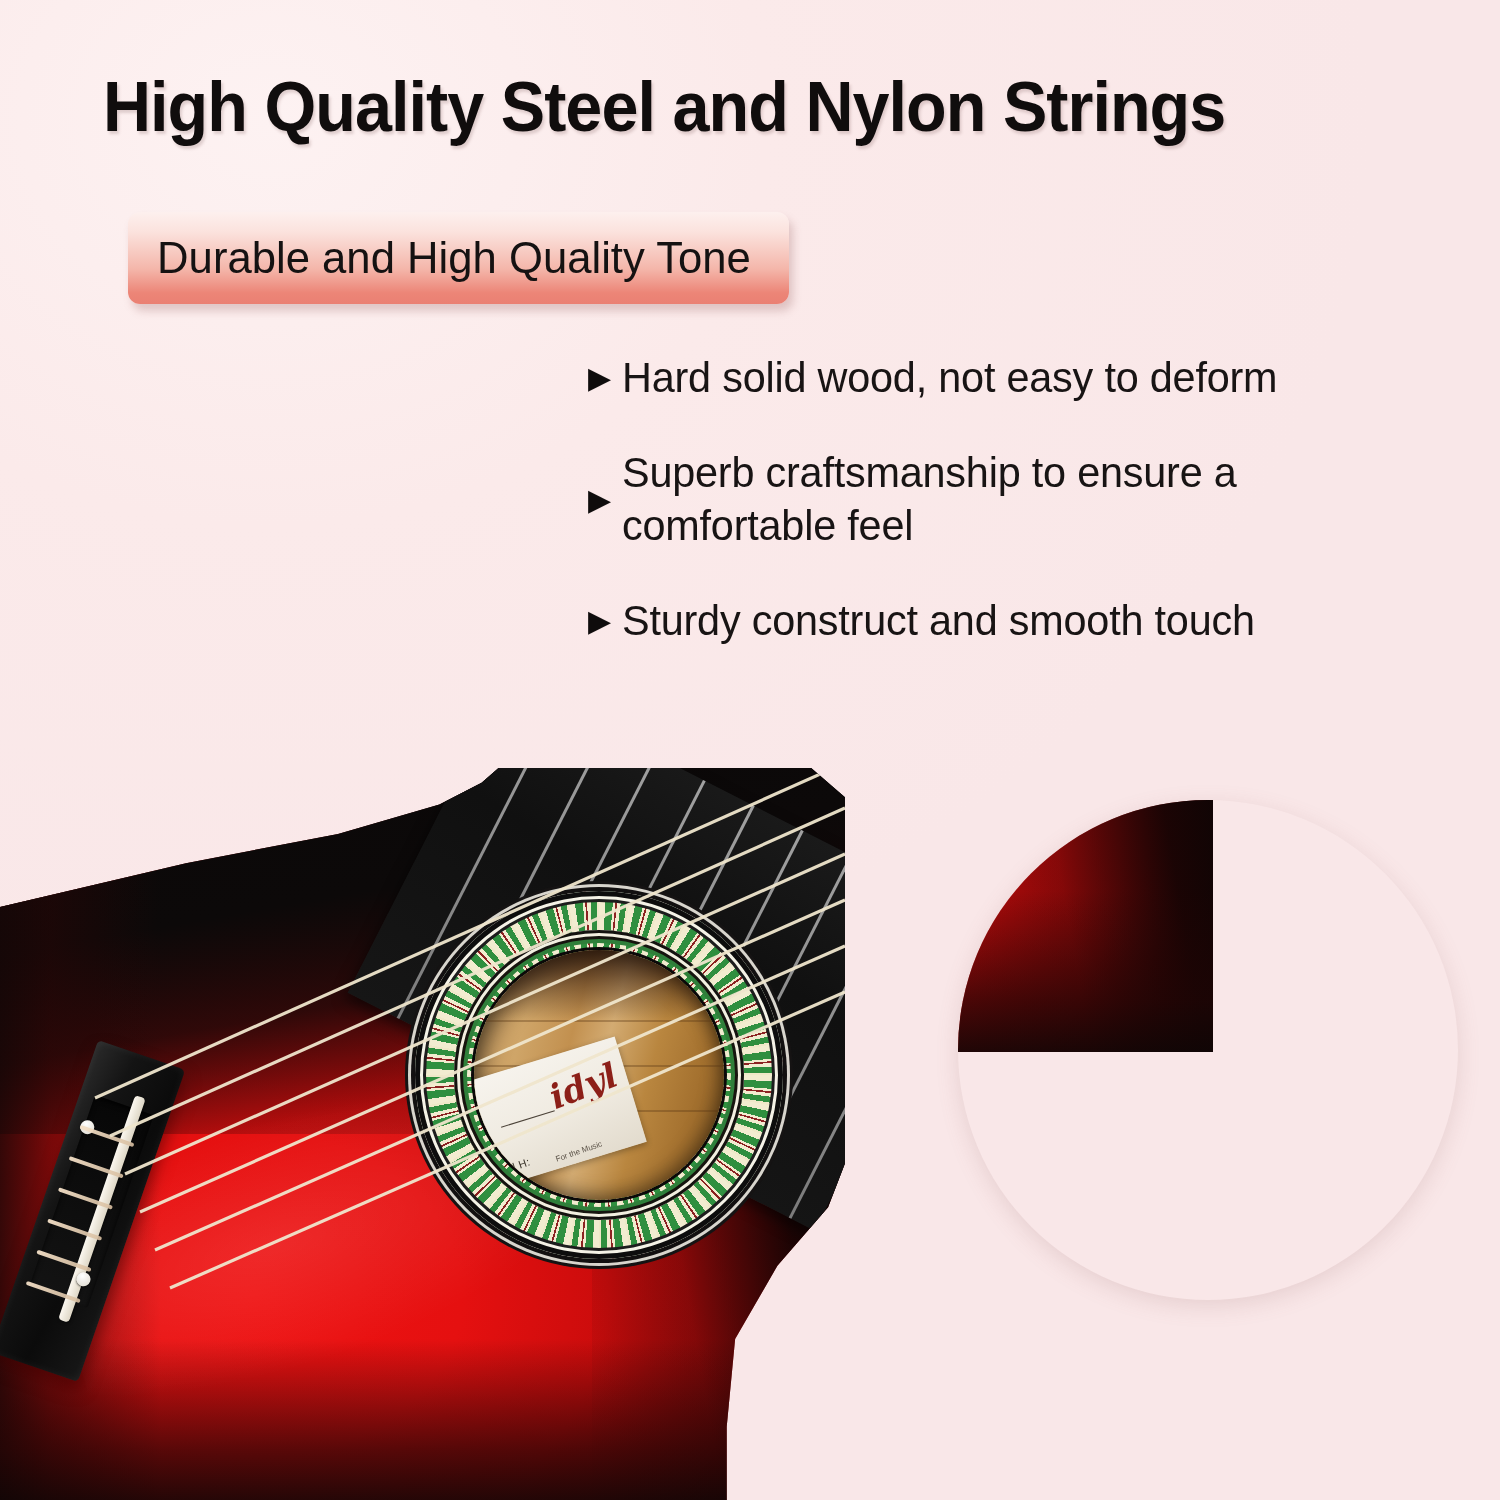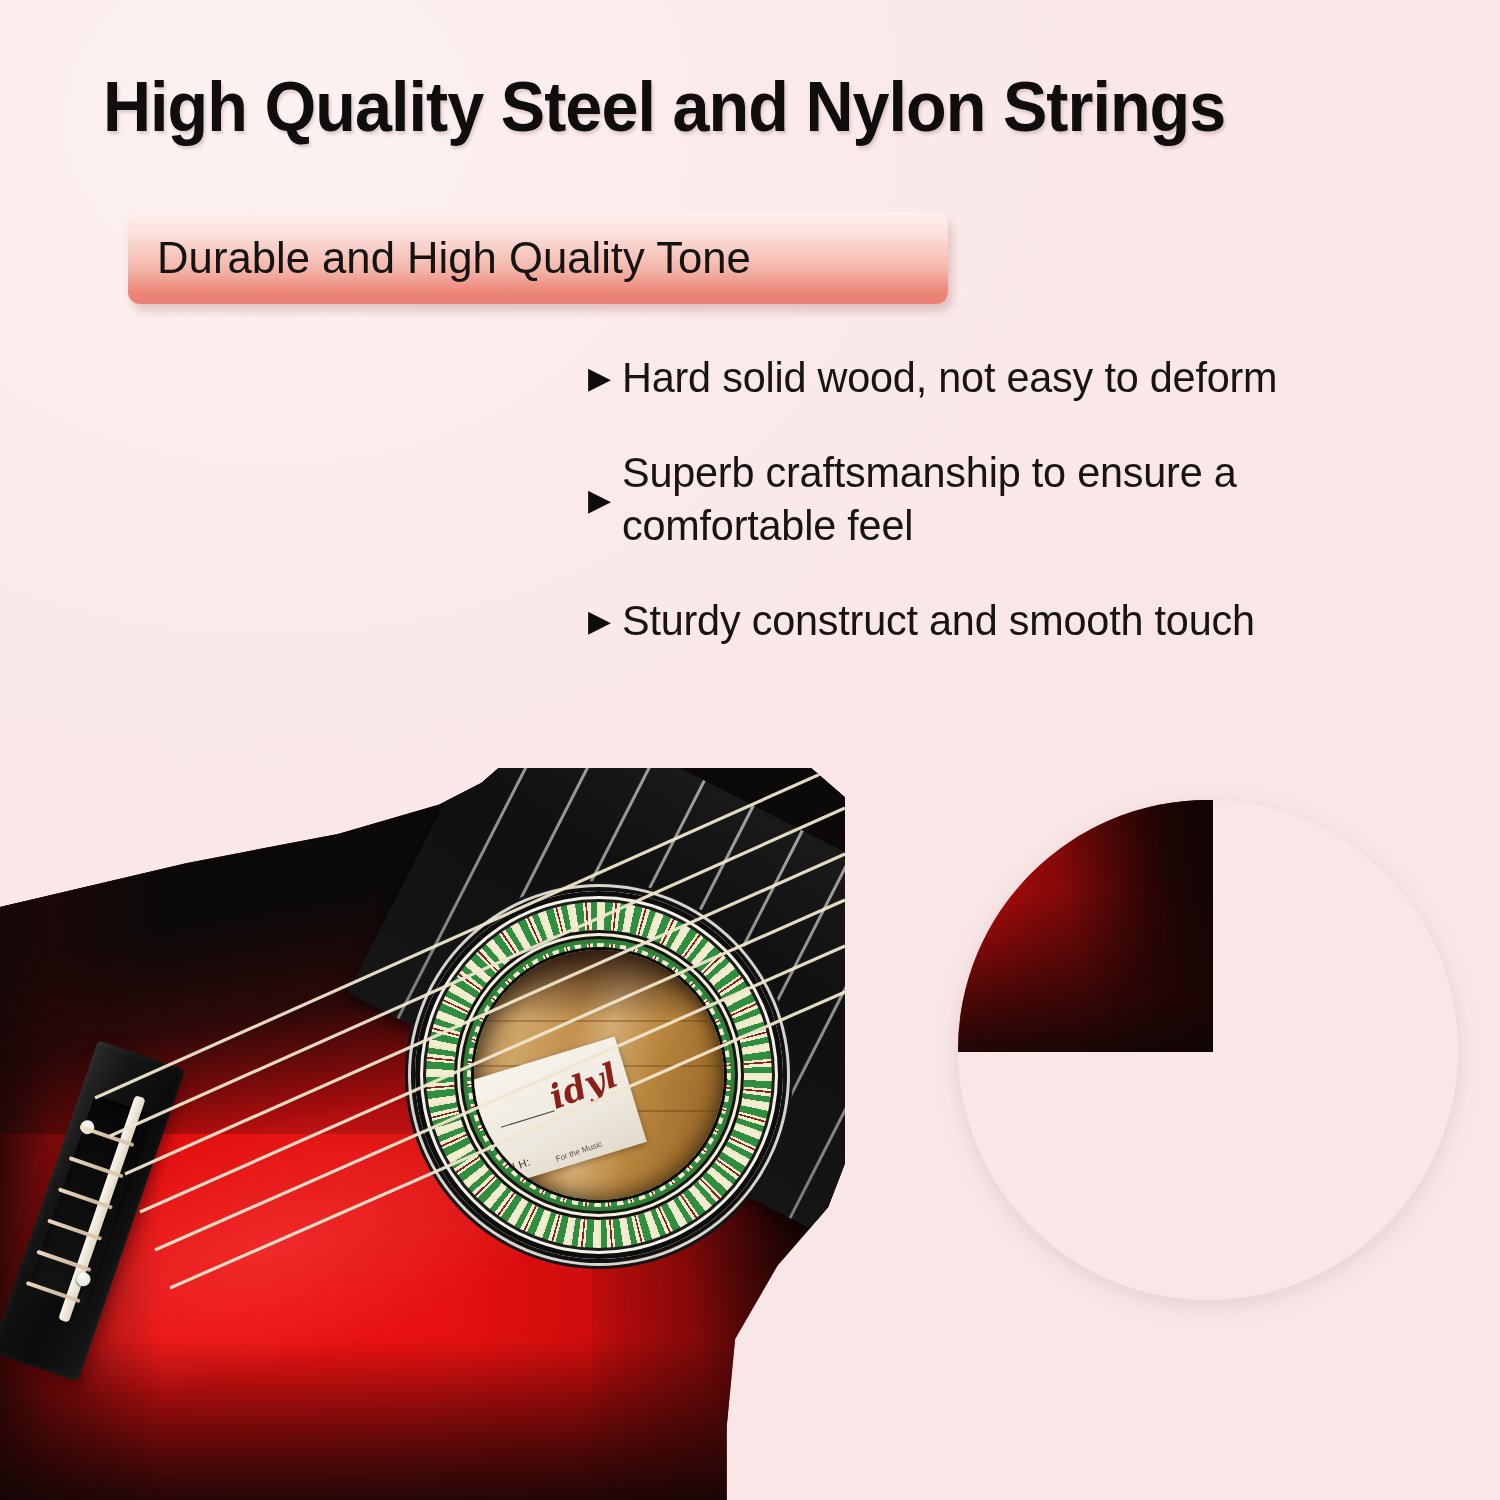--- a/index.html
+++ b/index.html
@@ -16,21 +16,21 @@
   .headline{
     position:absolute; left:103px; top:72px; width:1370px;
     font-size:70px; font-weight:700; line-height:1.0;
     letter-spacing:-1.0px; color:#100d0d;
     transform:scaleX(0.95); transform-origin:left top;
     text-shadow:2px 3px 3px rgba(120,80,80,.22);
     white-space:nowrap;
   }
   .badge{
     position:absolute; left:128px; top:212px;
-    width:820px; height:92px;
+    width:661px; height:92px;
     border-radius:12px;
     background:linear-gradient(180deg,#fdf0ee 0%,#fbe2dd 22%,#f4b6aa 62%,#ec8577 88%,#ea8073 100%);
     box-shadow:4px 7px 9px rgba(150,95,95,.28);
     display:flex; align-items:center;
   }
   .badge-label{
     padding-left:30px;
     font-size:45px; font-weight:400; color:#151212;
     transform:scaleX(0.97); transform-origin:left center;
     white-space:nowrap;

